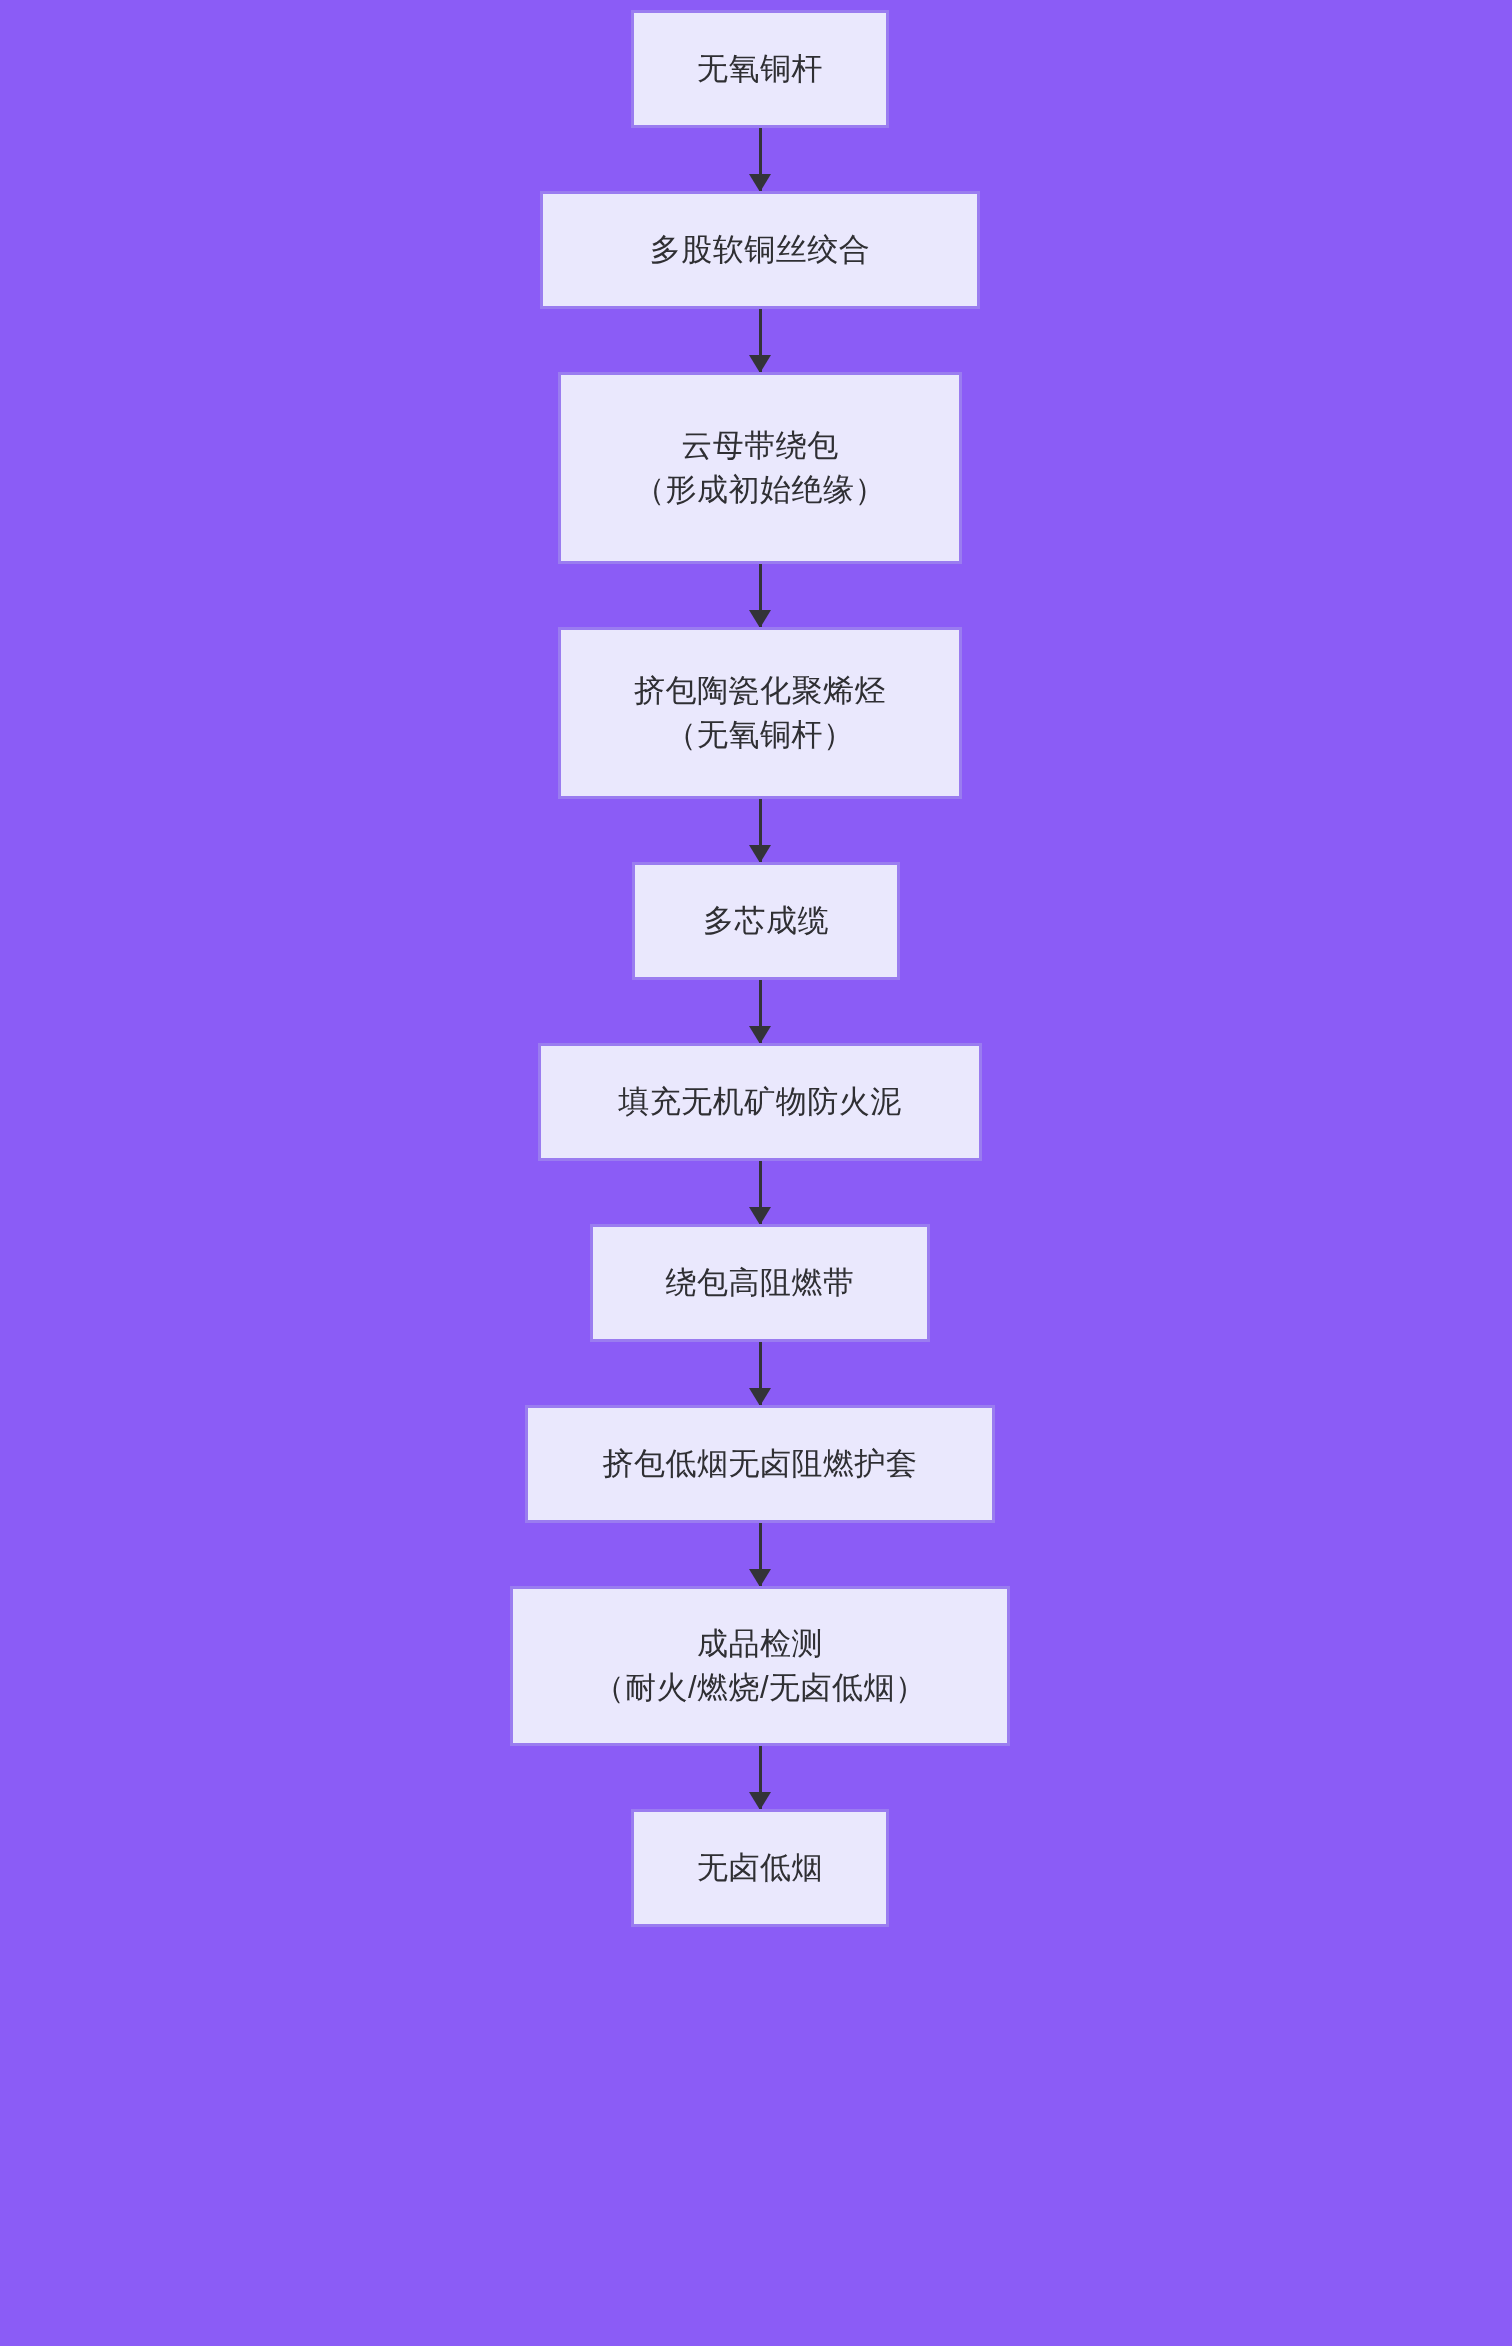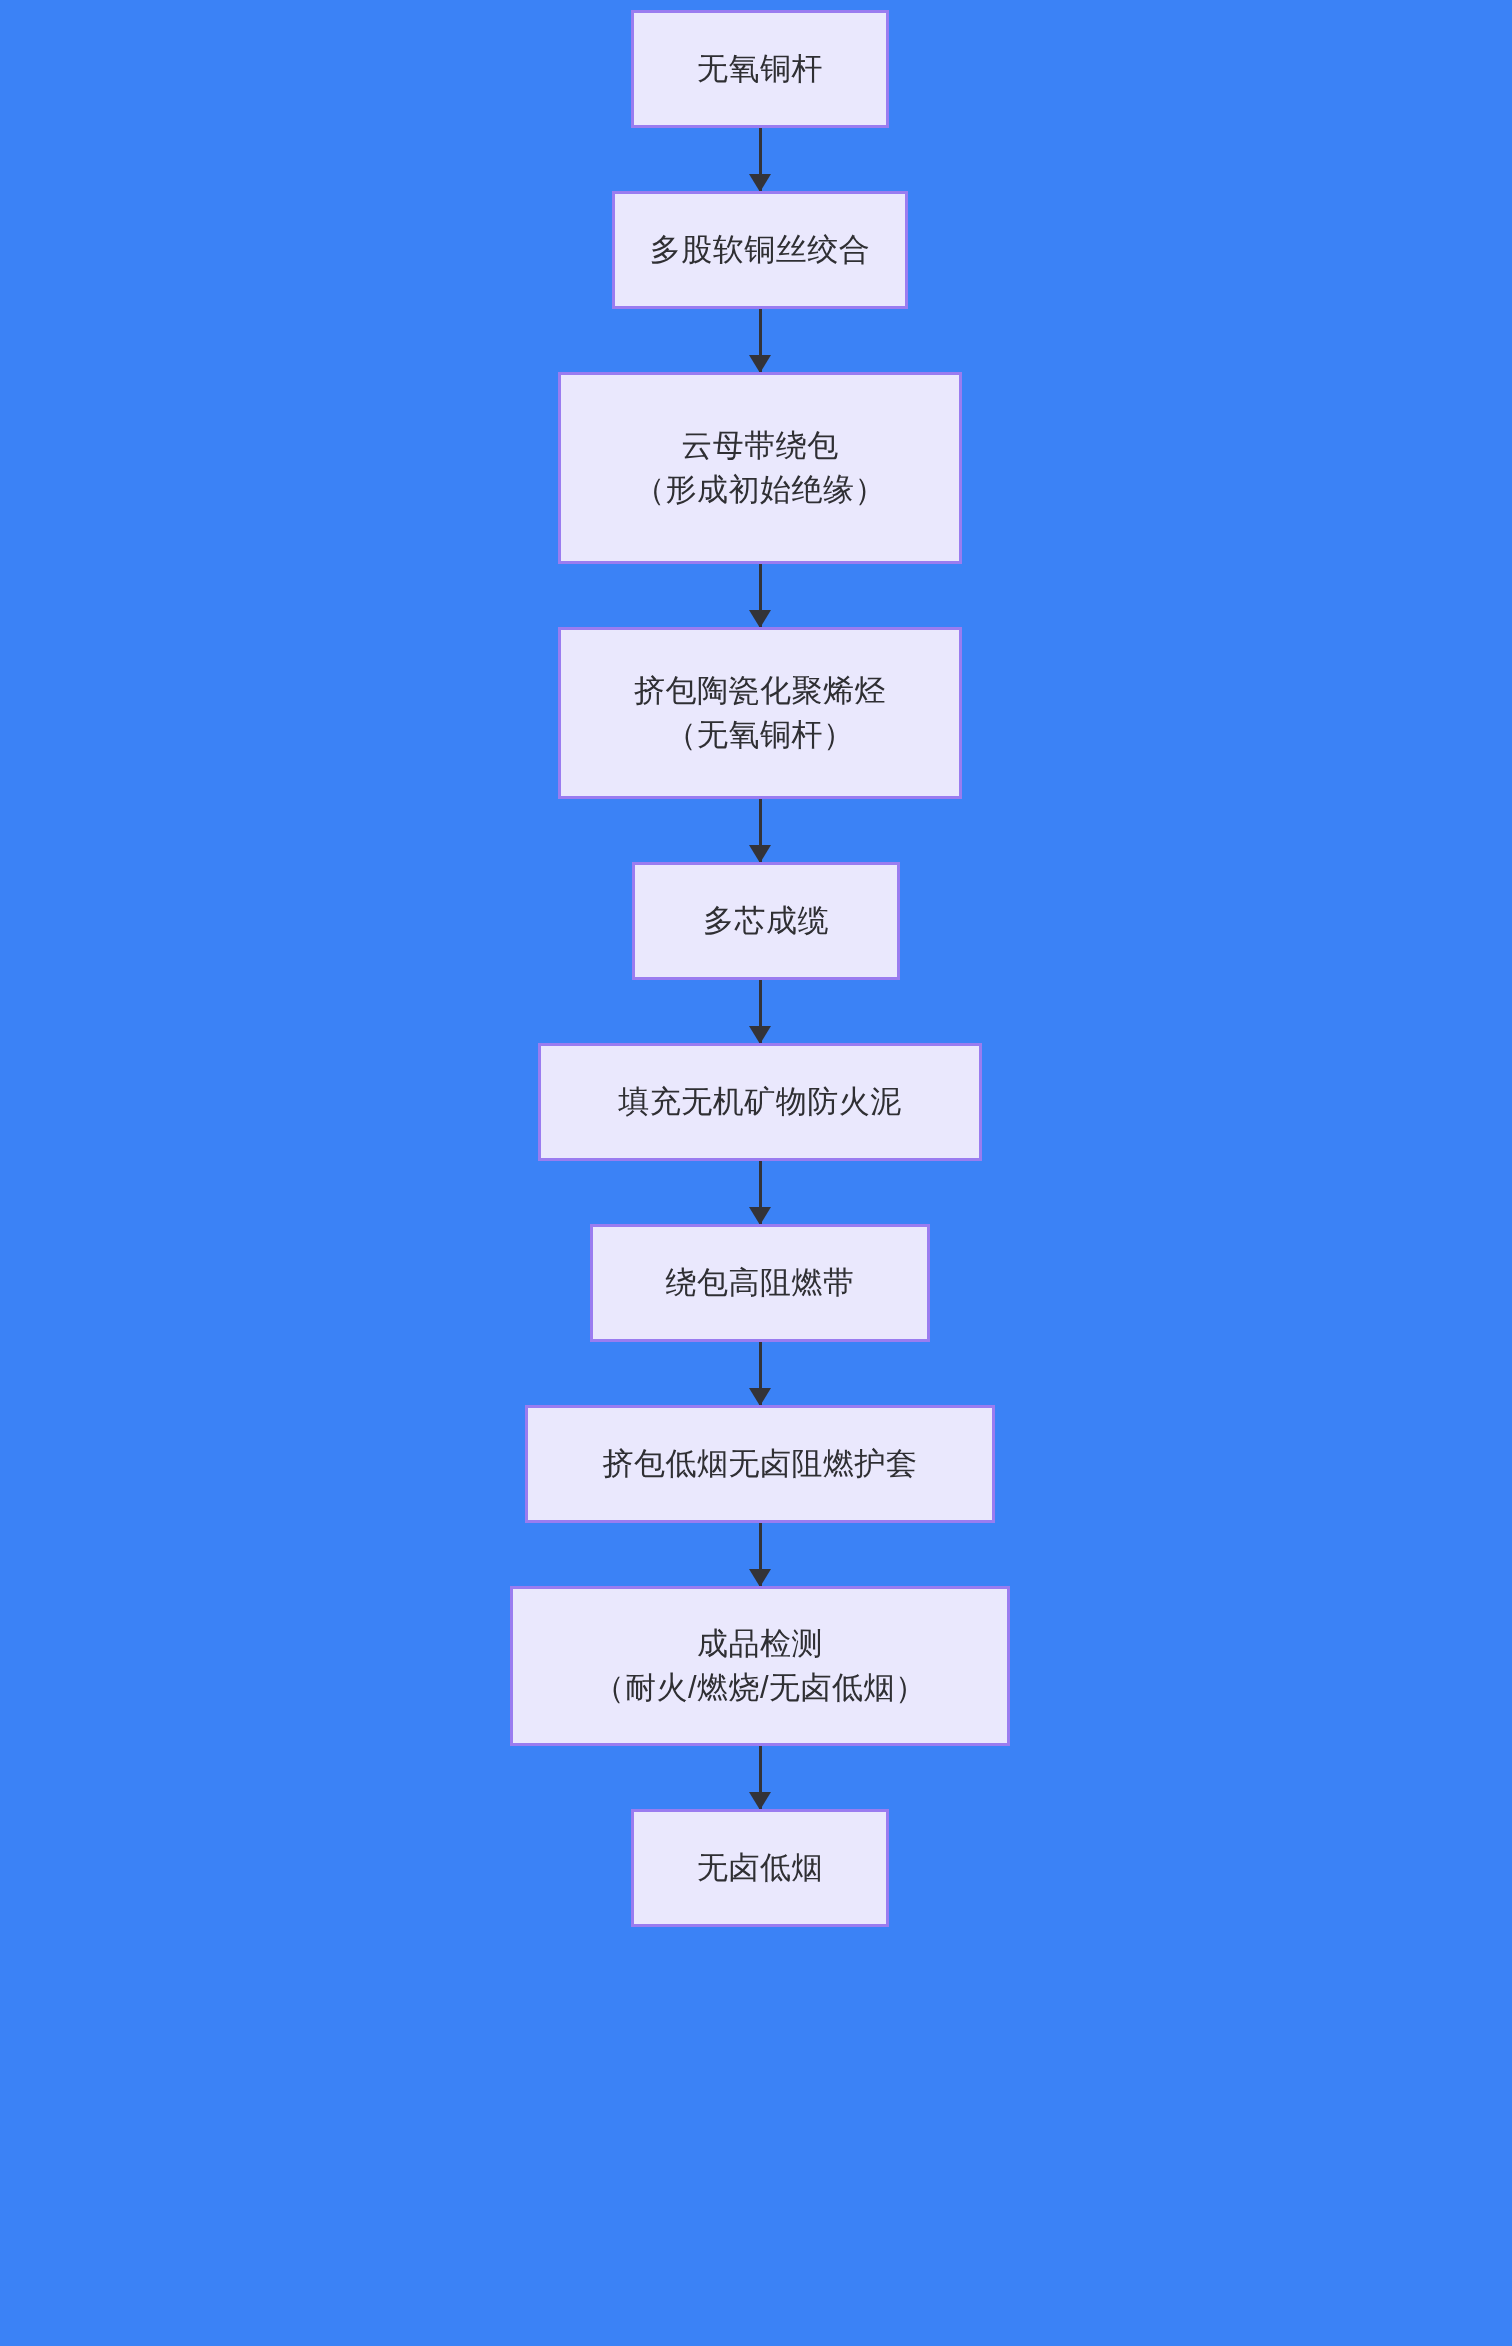--- a/index.html
+++ b/index.html
@@ -12,21 +12,21 @@
     width: 1512px;
     height: 2346px;
     font-family: "Liberation Sans", "DejaVu Sans", sans-serif;
     overflow: hidden;
   }
 
   #flowchart {
     position: relative;
     width: 1512px;
     height: 2346px;
-    background: #3b82f6;
+    background: #8b5cf6;
   }
 
   .flow-column {
     position: absolute;
     left: 0;
     top: 0;
     width: 1512px;
     height: 2346px;
     display: flex;
     flex-direction: column;
@@ -49,21 +49,21 @@
     white-space: nowrap;
     text-align: center;
   }
 
   .node .line {
     display: block;
   }
 
   
   .n-0  { width: 258px; height: 118px; margin-left: 8px; }
-  .n-1  { width: 296px; height: 118px; margin-left: 8px; }
+  .n-1  { width: 440px; height: 118px; margin-left: 8px; }
   .n-2  { width: 404px; height: 192px; margin-left: 8px; }
   .n-3  { width: 404px; height: 172px; margin-left: 8px; }
   .n-4  { width: 268px; height: 118px; margin-left: 20px; }
   .n-5  { width: 444px; height: 118px; margin-left: 8px; }
   .n-6  { width: 340px; height: 118px; margin-left: 8px; }
   .n-7  { width: 470px; height: 118px; margin-left: 8px; }
   .n-8  { width: 500px; height: 160px; margin-left: 8px; }
   .n-9  { width: 258px; height: 118px; margin-left: 8px; }
 
   

